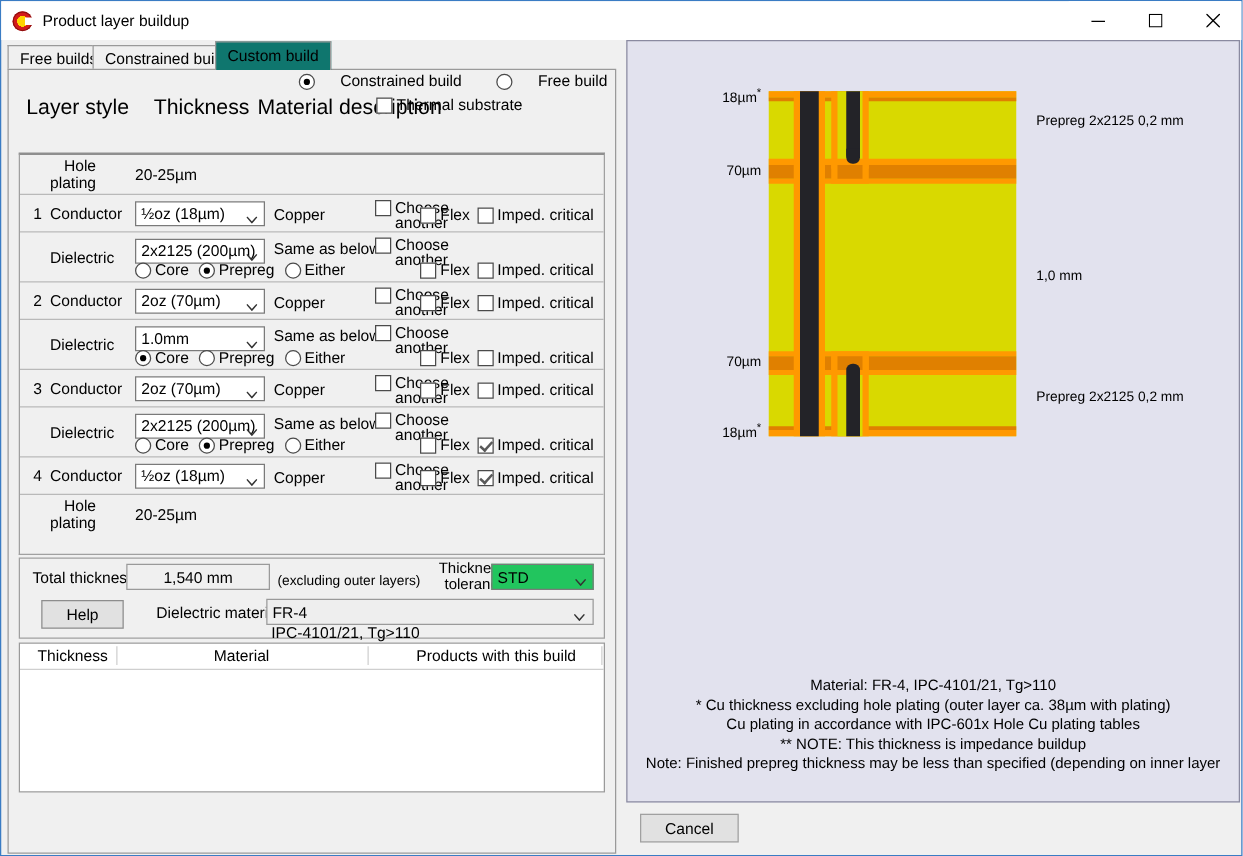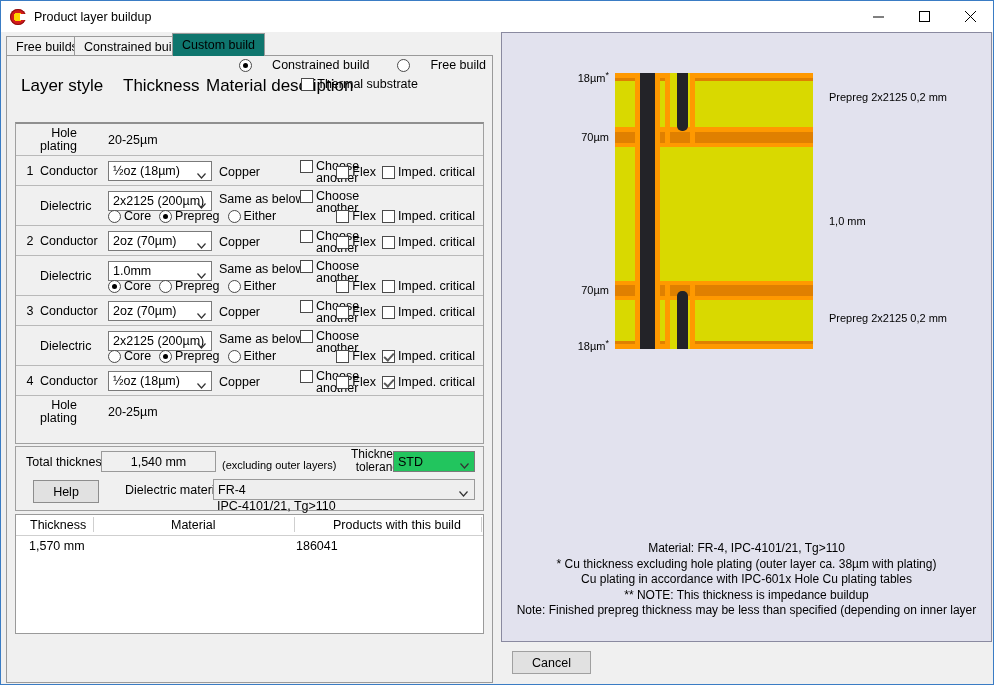--- a/index.html
+++ b/index.html
@@ -432,25 +432,20 @@
 
         <div class="grid">
           <div class="grid-head">
             <div class="gh" style="left:14px;">Thickness</div>
             <div class="gh" style="left:155px;">Material</div>
             <div class="gh" style="left:317px;">Products with this build</div>
             <div class="gsep" style="left:77px;"></div>
             <div class="gsep" style="left:278px;"></div>
             <div class="gsep" style="left:465px;"></div>
           </div>
-          <div class="grow">
-            <div class="gc" style="left:13px;">1,570 mm</div>
-            <div class="gc" style="left:155px;"></div>
-            <div class="gc" style="left:280px;">186041</div>
-          </div>
         </div>
       </div>
 
       <div class="footer">
         <div class="btn ok">
           <span>OK</span>
         </div>
         <div class="btn cancel">
           <span>Cancel</span>
         </div>

